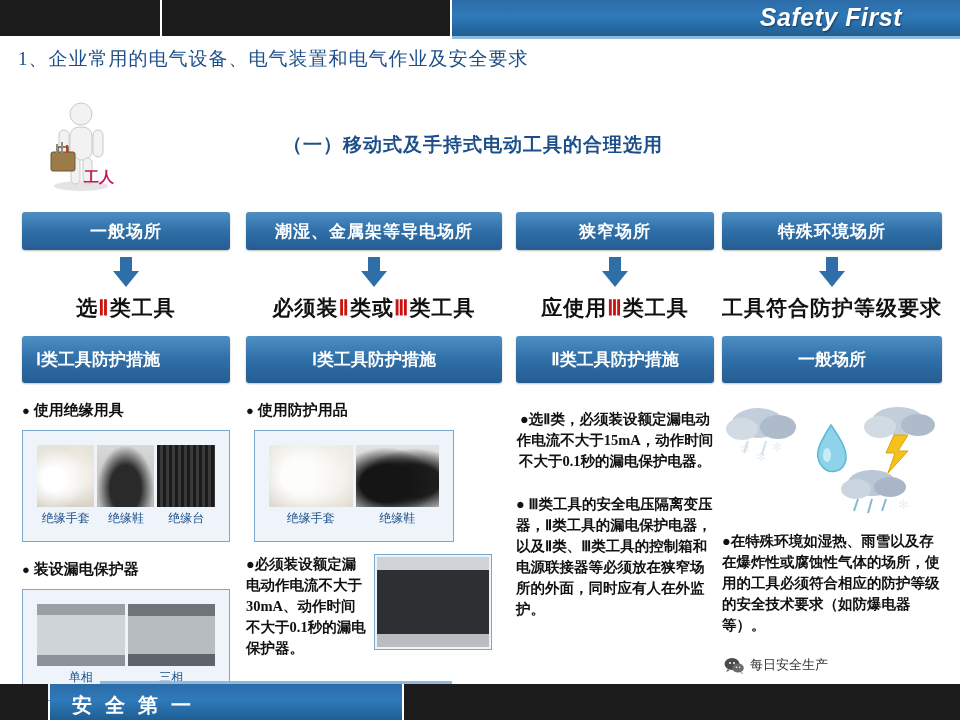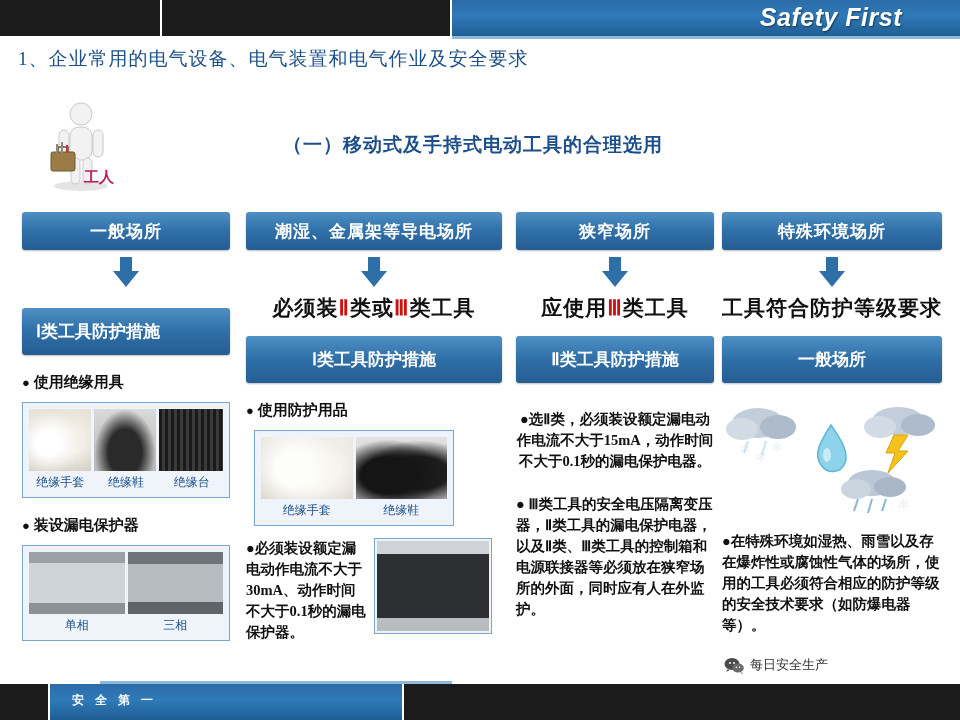--- a/index.html
+++ b/index.html
@@ -159,21 +159,21 @@
     color: #111;
     font-family: "Liberation Serif", serif;
     font-weight: bold;
   }
 
   
   .photo-panel {
     margin-top: 10px;
     border: 1px solid #7ba7cf;
     background: #eef4fa;
-    padding: 6px;
+    padding: 14px;
   }
   .photo-row { display: flex; gap: 3px; }
   .ph { position: relative; overflow: hidden; }
   .cap-row {
     display: flex; gap: 3px; margin-top: 3px;
   }
   .cap {
     flex: 1;
     text-align: center;
     font-size: 12px;
@@ -239,21 +239,21 @@
   }
   .ft-b {
     position: absolute; left: 50px; top: 0; width: 352px; height: 36px;
     background: linear-gradient(to bottom, #2c6ca8 0%, #2f7ab9 45%, #1f5e93 100%);
   }
   .ft-c {
     position: absolute; left: 404px; top: 0; width: 556px; height: 36px; background: #1b1b1b;
   }
   .ft-text {
     position: absolute; left: 72px; top: 8px;
-    color: #ffffff; font-size: 12px; font-weight: bold;
+    color: #ffffff; font-size: 20px; font-weight: bold;
     font-family: "Liberation Serif", serif; letter-spacing: 4px;
   }
   .ft-overline {
     position: absolute; left: 50px; top: -3px; width: 352px; height: 3px; background: #8fb9dc;
   }
 
   
   .wx {
     position: absolute; left: 724px; top: 656px;
     display: flex; align-items: center; gap: 6px;
@@ -299,20 +299,23 @@
   <div class="sub-title">（一）移动式及手持式电动工具的合理选用</div>
 
   <div class="col col-0">
     <div class="scene-bar">一般场所</div>
     <div class="arrow-wrap">
       <div class="arrow">
           <div class="stem"></div>
           <div class="head"></div>
         </div>
     </div>
+    <div class="choose-line">
+      <span>选</span><span class="red">Ⅱ</span><span>类工具</span>
+    </div>
     <div class="measure-bar indent">Ⅰ类工具防护措施</div>
 
     <div class="bullet">
       <span class="dot">●</span><span>使用绝缘用具</span>
     </div>
     <div class="photo-panel">
       <div class="photo-row">
         <div class="ph ph-gloves-white" style="width:64px;height:62px;"></div>
         <div class="ph ph-shoe" style="width:64px;height:62px;"></div>
         <div class="ph ph-platform" style="width:66px;height:62px;"></div>

